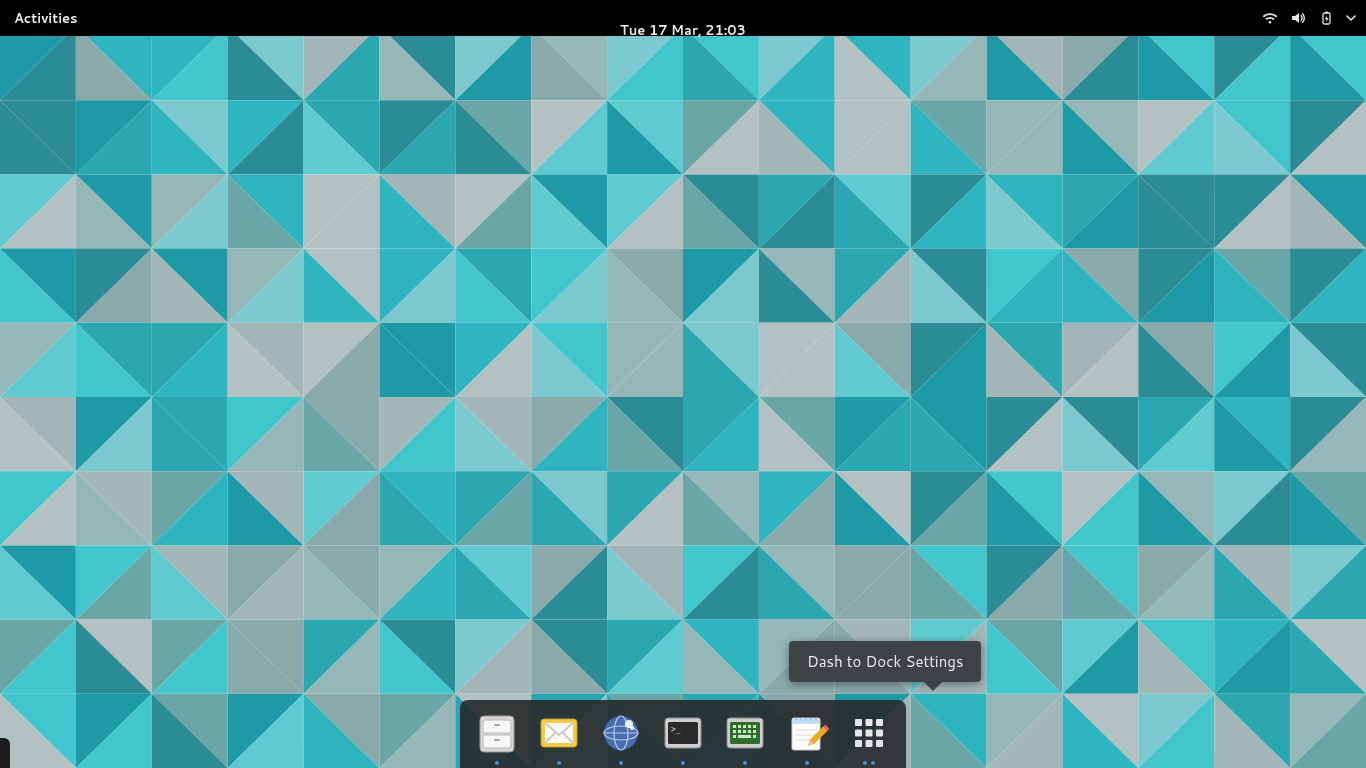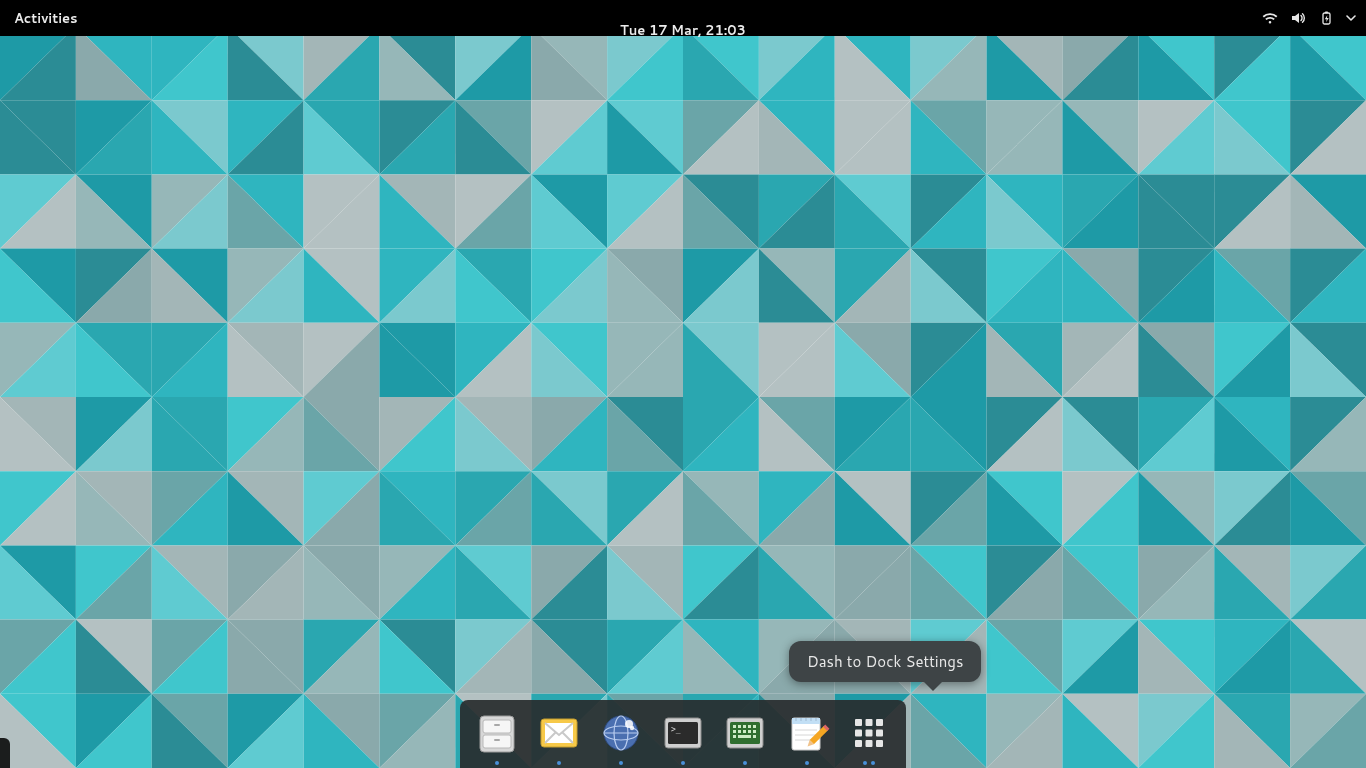--- a/index.html
+++ b/index.html
@@ -38,21 +38,21 @@
     }
     .dock-item .icon-box {
       width: 50px; height: 50px; display:flex; align-items:center; justify-content:center;
     }
     .indicators { display:flex; gap:4px; position:absolute; bottom:-1px; left:50%; transform:translateX(-50%);}
     .indicators .dot { width:4px; height:4px; border-radius:50%; background:#4a90d9; }
 
     
     .tooltip {
       position: absolute; background:#3e4446; color:#e8e8e8; padding: 10px 18px;
-      border-radius: 12px; font-size: 15px; z-index: 60;
+      border-radius: 4px; font-size: 15px; z-index: 60;
       box-shadow: 0 2px 10px rgba(0,0,0,0.4);
     }
     .tooltip::after {
       content:""; position:absolute; bottom:-9px; left: var(--arrow-left, 50%);
       transform: translateX(-50%);
       border-left: 10px solid transparent; border-right: 10px solid transparent;
       border-top: 10px solid #3e4446;
     }
 
     

